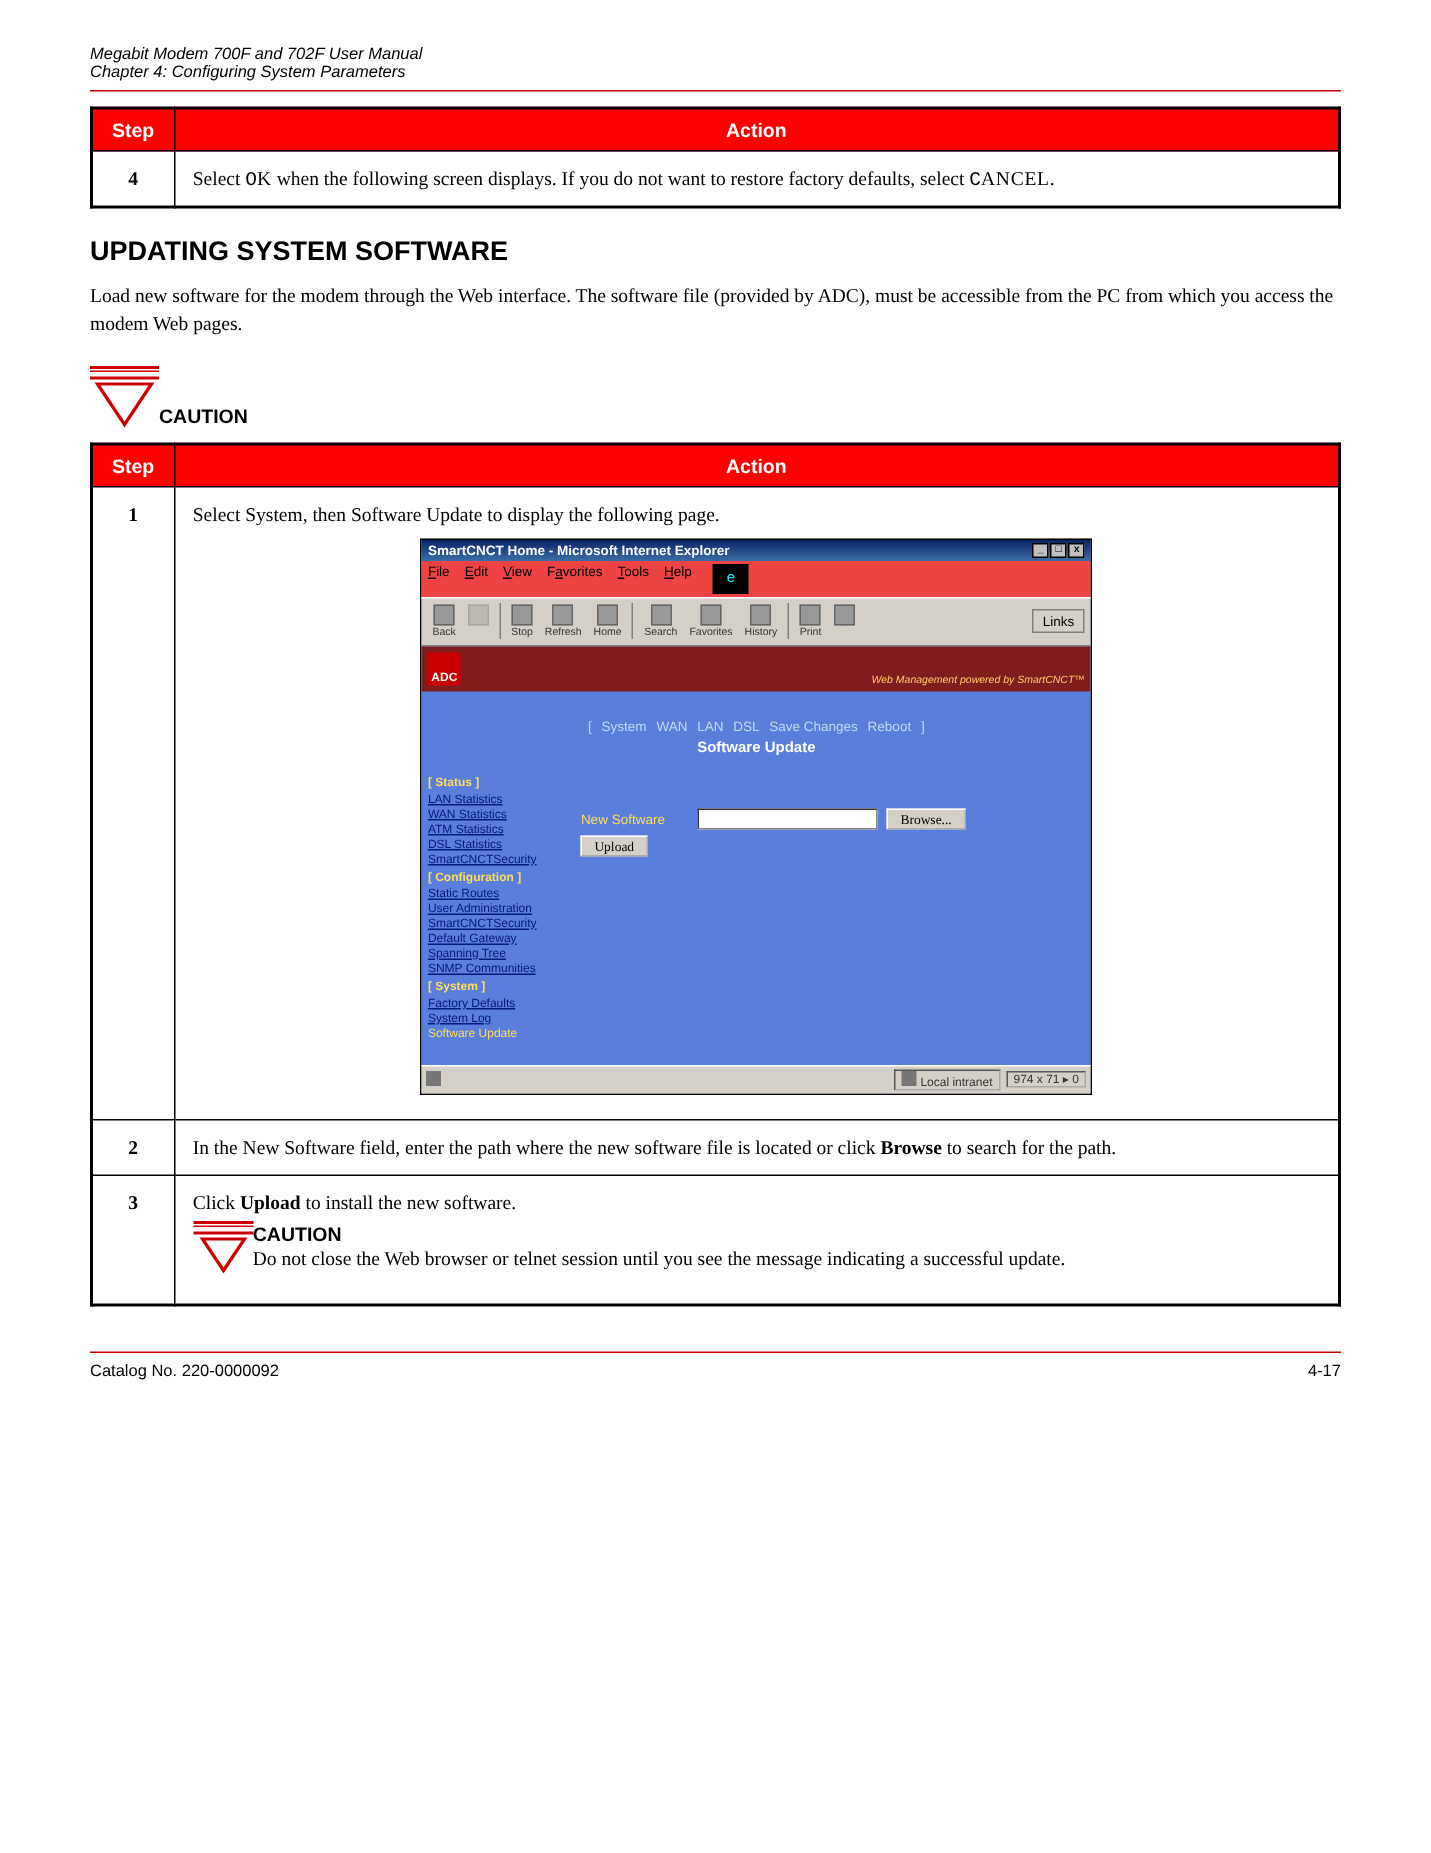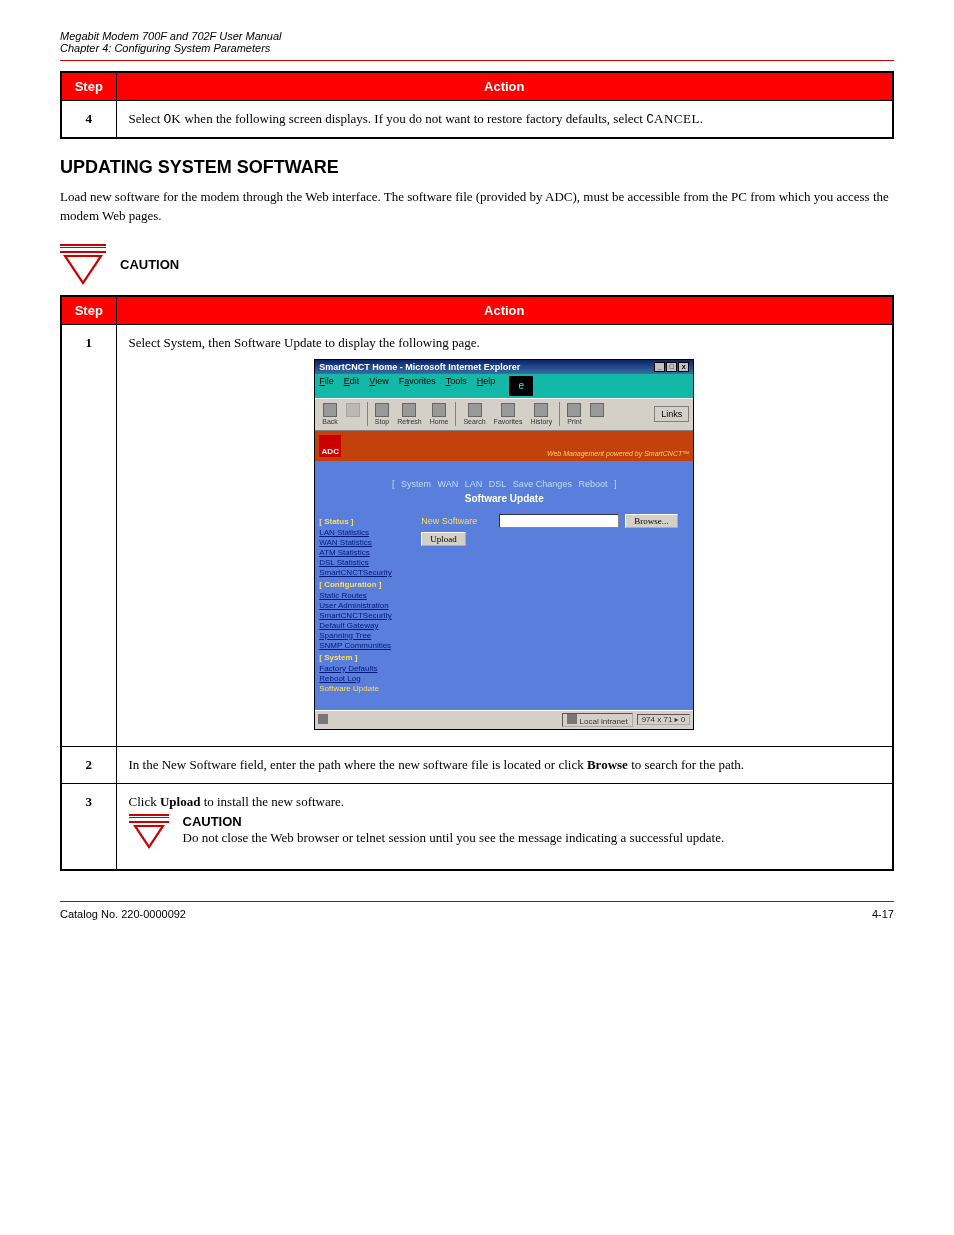--- a/index.html
+++ b/index.html
@@ -21,59 +21,59 @@
   .body-text { font-family: Georgia, "Times New Roman", serif; font-size: 13px; line-height: 1.45; margin: 10px 0; }
 
   .step-table { border: 2px solid #000; border-collapse: collapse; width: 100%; margin-top: 10px; }
   .step-table th, .step-table td { border: 1px solid #000; vertical-align: top; }
   .step-table th { background: #ff0000; color: #fff; font-family: Arial; font-size: 13px; font-weight: bold; padding: 6px 8px; }
   .step-col { width: 55px; text-align: center; }
   .step-table td { padding: 10px 12px; font-family: Georgia, "Times New Roman", serif; font-size: 13px; }
   .step-num { text-align: center; font-family: Georgia, serif; font-size: 14px; font-weight: bold; }
 
   
-  .caution-block { display: flex; align-items: center; gap: 14px; margin: 18px 0 10px; }
+  .caution-block { display: flex; align-items: flex-end; gap: 0; margin: 18px 0 10px; }
   .caution-icon { width: 46px; flex-shrink: 0; }
   .caution-bars { border-top: 2px solid #cc0000; border-bottom: 2px solid #cc0000; padding: 1px 0; margin-bottom:2px;}
   .caution-bars-inner { border-top: 1px solid #cc0000; height:3px;}
   .caution-tri { width: 0; height: 0; margin: 2px auto 0; border-left: 20px solid transparent; border-right: 20px solid transparent; border-top: 30px solid #cc0000; position:relative;}
   .caution-tri::after{ content:""; position:absolute; top:-28px; left:-16px; width:0;height:0;border-left:16px solid transparent;border-right:16px solid transparent;border-top:24px solid #fff;}
   .caution-label { font-family: Arial; font-weight: bold; font-size: 13px; }
   .caution-text { font-family: Georgia, "Times New Roman", serif; font-size: 13px; line-height: 1.45; }
   .caution-small .caution-icon { width: 40px; }
   .caution-small .caution-tri { border-left-width:16px; border-right-width:16px; border-top-width:24px;}
   .caution-small .caution-tri::after{ top:-22px; left:-12px; border-left-width:12px;border-right-width:12px;border-top-width:18px;}
 
   
-  .ie-window { width: 380px; margin: 8px auto 6px; border: 1px solid #000; background:#bfbfbf; font-family: Tahoma, Arial; font-size: 9px; }
+  .ie-window { width: 448px; margin: 8px auto 6px; border: 1px solid #000; background:#bfbfbf; font-family: Tahoma, Arial; font-size: 9px; }
   .ie-titlebar { background: linear-gradient(#0a246a,#3a6ea5); color:#fff; padding:2px 4px; display:flex; justify-content:space-between; align-items:center; font-size:9px; font-weight:bold;}
   .ie-titlebar .win-btns { display:flex; gap:1px;}
   .win-btn { width:11px; height:10px; background:#c0c0c0; border:1px solid #000; font-size:7px; line-height:8px; text-align:center; color:#000;}
-  .ie-menubar { background:#14b8a6; padding:2px 4px; font-size:9px; display:flex; gap:10px;}
+  .ie-menubar { background:#ef4444; padding:2px 4px; font-size:9px; display:flex; gap:10px;}
   .ie-menubar span u{ text-decoration: underline;}
   .ie-toolbar { background:#d4d0c8; padding:3px 4px 4px; display:flex; align-items:center; gap:2px; border-top:1px solid #fff; border-bottom:1px solid #808080;}
   .tb-btn { display:flex; flex-direction:column; align-items:center; font-size:7px; color:#333; padding:0 3px;}
   .tb-btn .tb-ico { width:14px; height:14px; background:#999; border:1px solid #666; margin-bottom:1px;}
   .tb-sep { width:1px; height:24px; background:#808080; margin:0 2px;}
   .links-box { margin-left:auto; font-size:9px; padding:2px 6px; border:1px solid #808080; background:#d4d0c8;}
   .ie-throbber{ width:24px; height:20px; background:#000; margin-left:4px; display:flex;align-items:center;justify-content:center;color:#0ff;font-size:10px;}
 
   .page-blue { background:#5a7edc; color:#fff; }
-  .adc-strip { background:#c2410c; padding:4px; display:flex; justify-content:space-between; align-items:flex-end;}
+  .adc-strip { background:#7f1d1d; padding:4px; display:flex; justify-content:space-between; align-items:flex-end;}
   .adc-logo { width:22px; height:22px; background:#cc0000; color:#fff; font-size:8px; font-weight:bold; display:flex; align-items:flex-end; justify-content:center; padding-bottom:1px;}
   .adc-tag { font-size:7px; color:#ffcc66; font-style:italic;}
   .topnav { text-align:center; font-size:9px; color:#bde; padding:2px 0;margin-top:16px; }
   .topnav span{ margin:0 2px;}
   .content-title { text-align:center; font-weight:bold; color:#fff; font-size:10px; margin:2px 0 6px;}
   .blue-body { display:flex; min-height:200px;}
   .sidebar { width:98px; padding:4px 4px 10px; font-size:8px;}
   .side-section { color:#ffde59; font-weight:bold; margin:3px 0 2px; }
   .side-link { color:#001a7a; text-decoration:underline; margin:1px 0; cursor:pointer;}
   .side-link.active { color:#ffde59; text-decoration:none;}
-  .main-panel { flex:1; padding:4px 8px; font-size:9px;}
+  .main-panel { flex:1; padding:4px 8px; font-size:9px;margin-top:25px;}
   .form-row { display:flex; align-items:center; gap:6px; margin-bottom:4px;}
   .form-row label{ color:#ffde59; font-size:9px; width:72px;}
   .text-input { width:120px; height:14px; background:#fff; border:1px inset #888;}
   .btn3d { background:#d4d0c8; border:1px outset #fff; font-size:9px; padding:1px 8px; font-family:Tahoma; color:#000;}
   .ie-status { background:#d4d0c8; border-top:1px solid #fff; display:flex; justify-content:space-between; align-items:center; padding:2px 3px; font-size:8px; color:#333;}
   .status-right { display:flex; gap:4px; align-items:center;}
   .status-right .zone { border:1px inset #aaa; padding:0 4px;}
   .sm-ico{ width:10px; height:10px; background:#777; display:inline-block;}
 
   .mono { font-family: "Courier New", monospace; }
@@ -230,21 +230,21 @@
                 <div class="side-link">SmartCNCTSecurity</div>
                 <div class="side-section">[ Configuration ]</div>
                 <div class="side-link">Static Routes</div>
                 <div class="side-link">User Administration</div>
                 <div class="side-link">SmartCNCTSecurity</div>
                 <div class="side-link">Default Gateway</div>
                 <div class="side-link">Spanning Tree</div>
                 <div class="side-link">SNMP Communities</div>
                 <div class="side-section">[ System ]</div>
                 <div class="side-link">Factory Defaults</div>
-                <div class="side-link">Reboot Log</div>
+                <div class="side-link">System Log</div>
                 <div class="side-link active">Software Update</div>
               </div>
 
               <div class="main-panel">
                 <div class="form-row">
                   <label>New Software</label>
                   <div class="text-input"></div>
                   <button class="btn3d">Browse...</button>
                 </div>
                 <div class="form-row">

